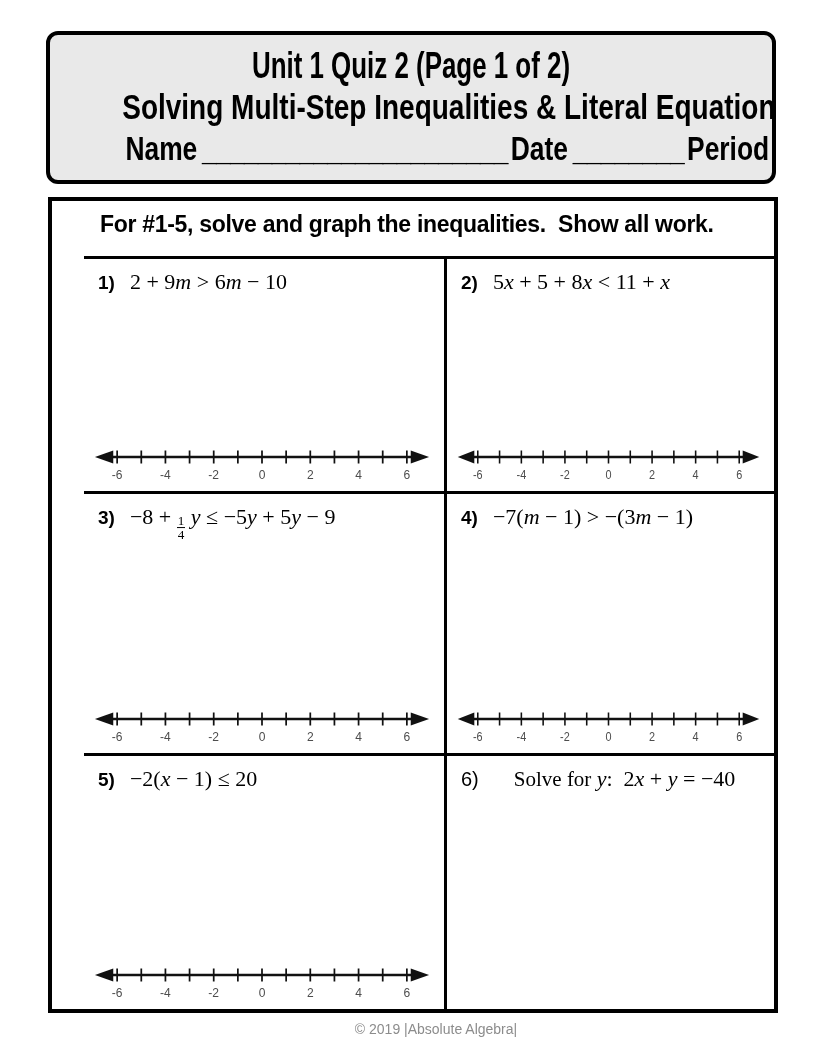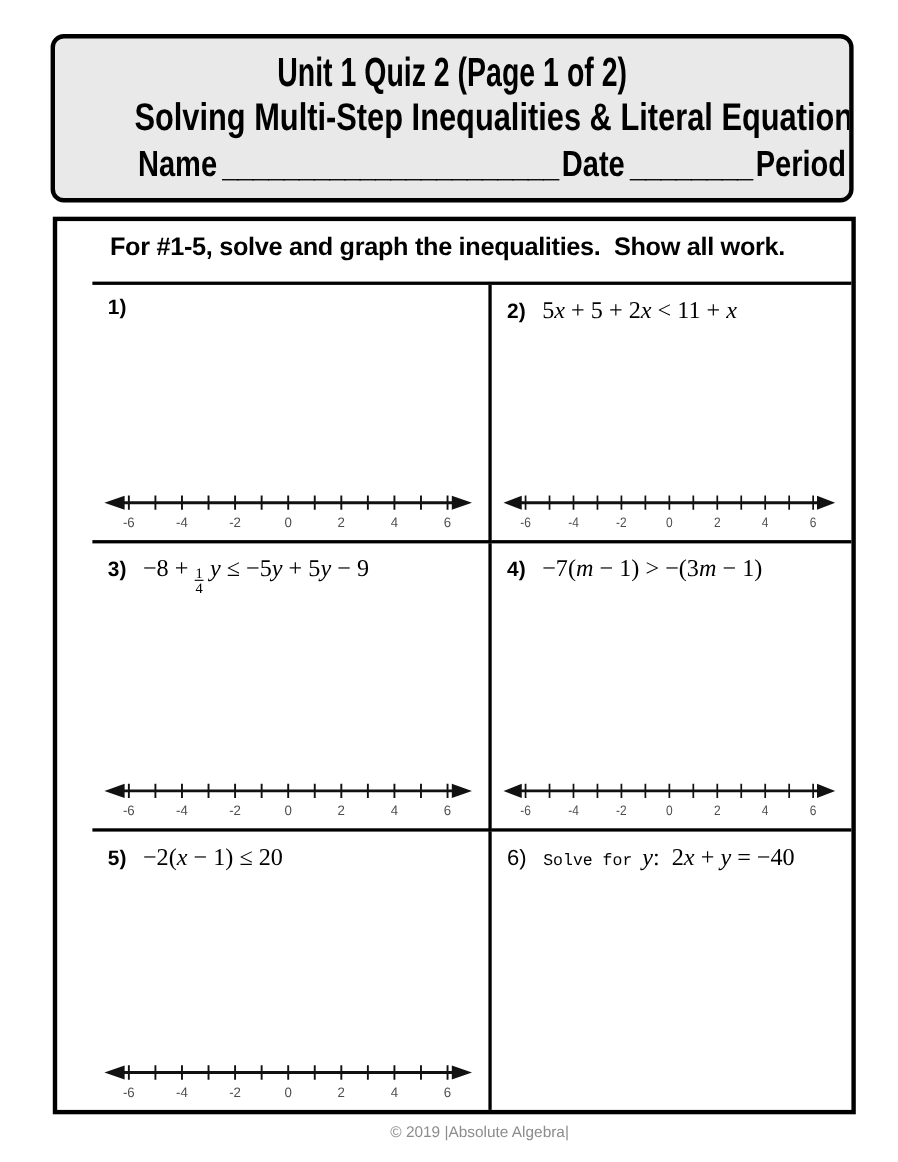--- a/index.html
+++ b/index.html
@@ -71,22 +71,23 @@
     flex: 0 0 auto;
   }
   .plabel.light { font-weight: normal; font-size: 20px; }
   .pexpr {
     font-family: "Liberation Serif", serif;
     font-size: 22px;
     white-space: pre;
   }
   .pexpr .var { font-style: italic; }
   .pexpr .sans {
-    font-family: Liberation Mono, monospace;
-    font-size: 15px;
+    font-family: Liberation Serif, serif;
+    font-size: 21px;
+    margin-left: 20px;
   }
   .frac {
     display: inline-flex;
     flex-direction: column;
     align-items: center;
     font-size: 0.60em;
     line-height: 1.05;
     vertical-align: -0.5em;
     transform: translateY(-0.45em);
   }
@@ -116,20 +117,21 @@
   <div class="hl l2">Solving Multi-Step Inequalities &amp; Literal Equations</div>
   <div class="hl l3"><span class="lbl">Name</span><span class="blank">______________________</span><span class="lbl">Date</span><span class="blank">________</span><span class="lbl">Period</span><span class="blank">___</span></div>
 </div>
 
 <div class="quiz-table">
   <div class="instr">For #1-5, solve and graph the inequalities.&nbsp; Show all work.</div>
   <div class="grid">
     <div class="cell cl rb">
       <div class="prob-line">
         <span class="plabel">1)</span>
+        <span class="pexpr"><span>2 + 9</span><span class="var">m</span><span> &gt; 6</span><span class="var">m</span><span> − 10</span></span>
       </div>
       <div class="nl-wrap"><svg viewBox="0 0 350 42" width="100%" height="100%" preserveAspectRatio="none">
             <line x1="12" y1="16" x2="338" y2="16" stroke="#111111" stroke-width="2.6"></line>
             <polygon points="2,16 21,9.6 21,22.4" fill="#111111"></polygon>
             <polygon points="348,16 329,9.6 329,22.4" fill="#111111"></polygon>
             <line x1="25" y1="9.5" x2="25" y2="22.5" stroke="#111111" stroke-width="1.8"></line>
             <line x1="50" y1="9.5" x2="50" y2="22.5" stroke="#111111" stroke-width="1.8"></line>
             <line x1="75" y1="9.5" x2="75" y2="22.5" stroke="#111111" stroke-width="1.8"></line>
             <line x1="100" y1="9.5" x2="100" y2="22.5" stroke="#111111" stroke-width="1.8"></line>
             <line x1="125" y1="9.5" x2="125" y2="22.5" stroke="#111111" stroke-width="1.8"></line>
@@ -146,21 +148,21 @@
             <text x="125" y="38" text-anchor="middle" font-size="12.5" fill="#4d4d4d" font-family="Liberation Sans, sans-serif">-2</text>
             <text x="175" y="38" text-anchor="middle" font-size="12.5" fill="#4d4d4d" font-family="Liberation Sans, sans-serif">0</text>
             <text x="225" y="38" text-anchor="middle" font-size="12.5" fill="#4d4d4d" font-family="Liberation Sans, sans-serif">2</text>
             <text x="275" y="38" text-anchor="middle" font-size="12.5" fill="#4d4d4d" font-family="Liberation Sans, sans-serif">4</text>
             <text x="325" y="38" text-anchor="middle" font-size="12.5" fill="#4d4d4d" font-family="Liberation Sans, sans-serif">6</text>
           </svg></div>
     </div>
     <div class="cell rb">
       <div class="prob-line">
         <span class="plabel">2)</span>
-        <span class="pexpr"><span>5</span><span class="var">x</span><span> + 5 + 2</span><span class="var">x</span><span> &lt; 11 + </span><span class="var">x</span></span>
+        <span class="pexpr"><span>5</span><span class="var">x</span><span> + 5 + 8</span><span class="var">x</span><span> &lt; 11 + </span><span class="var">x</span></span>
       </div>
       <div class="nl-wrap"><svg viewBox="0 0 350 42" width="100%" height="100%" preserveAspectRatio="none">
             <line x1="12" y1="16" x2="338" y2="16" stroke="#111111" stroke-width="2.6"></line>
             <polygon points="2,16 21,9.6 21,22.4" fill="#111111"></polygon>
             <polygon points="348,16 329,9.6 329,22.4" fill="#111111"></polygon>
             <line x1="25" y1="9.5" x2="25" y2="22.5" stroke="#111111" stroke-width="1.8"></line>
             <line x1="50" y1="9.5" x2="50" y2="22.5" stroke="#111111" stroke-width="1.8"></line>
             <line x1="75" y1="9.5" x2="75" y2="22.5" stroke="#111111" stroke-width="1.8"></line>
             <line x1="100" y1="9.5" x2="100" y2="22.5" stroke="#111111" stroke-width="1.8"></line>
             <line x1="125" y1="9.5" x2="125" y2="22.5" stroke="#111111" stroke-width="1.8"></line>

